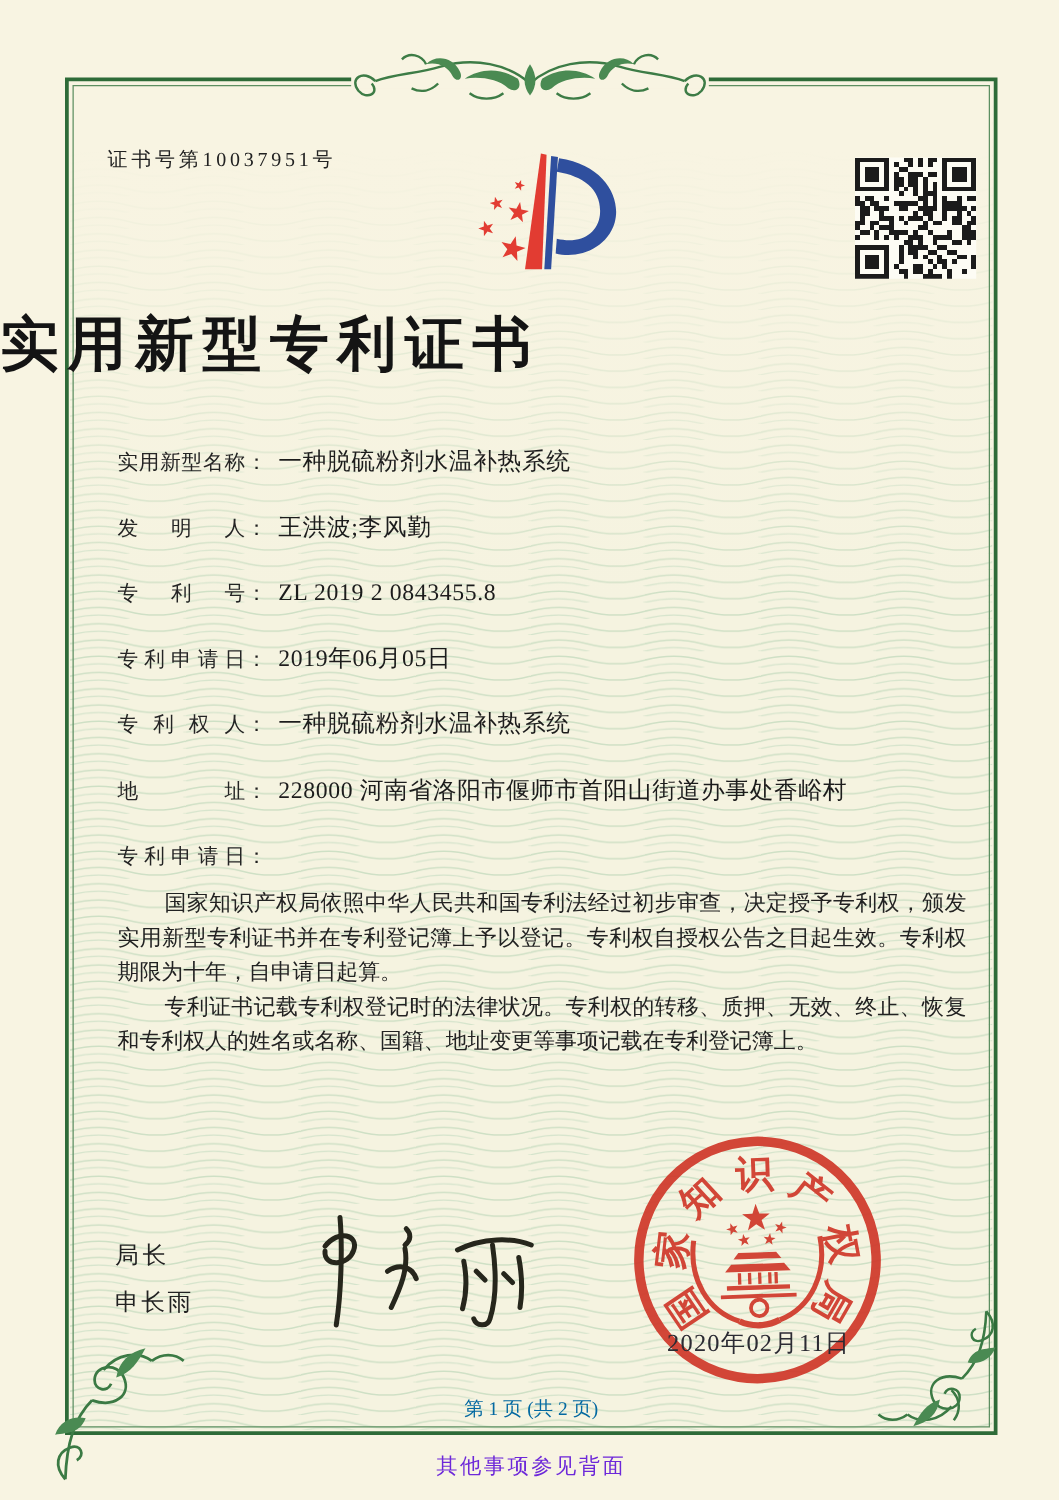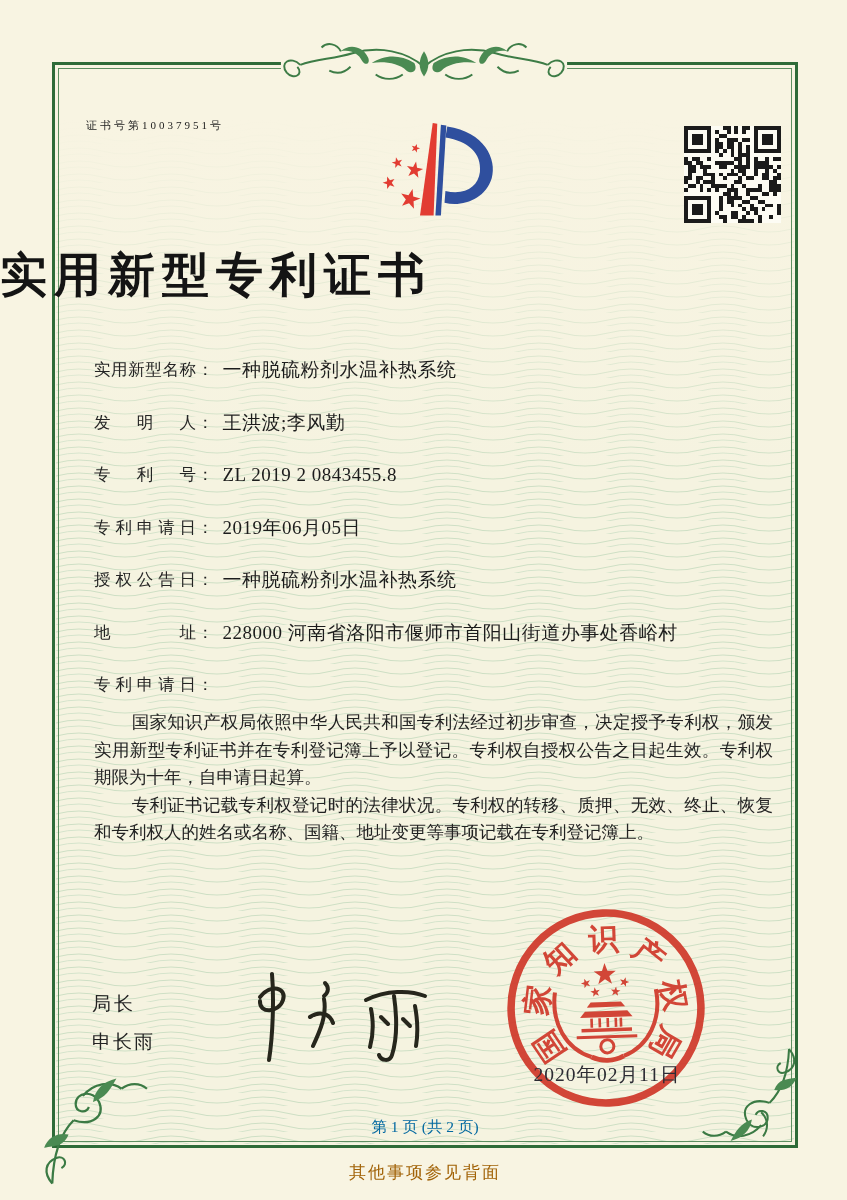--- a/index.html
+++ b/index.html
@@ -12,21 +12,21 @@
   
   .frame{position:absolute;left:52px;top:62px;width:746px;height:1086px;
     border:3.5px solid #2e6b38;box-sizing:border-box;z-index:2;}
   .frame-inner{position:absolute;inset:3px;border:1.5px solid #5d8f61;}
   .waves{position:absolute;left:56px;top:66px;width:738px;height:1078px;z-index:0;}
   .wave-fade{position:absolute;left:56px;top:66px;width:738px;height:500px;z-index:1;
     background:linear-gradient(#f8f4e2 10%,rgba(248,244,226,0) 85%);}
   .orn{position:absolute;z-index:3;}
   
   .content{position:absolute;inset:0;z-index:4;}
-  .cert-no{position:absolute;left:86px;top:118px;font-size:11px;letter-spacing:3px;color:#222;}
+  .cert-no{position:absolute;left:86px;top:118px;font-size:16px;letter-spacing:3px;color:#222;}
   .logo{position:absolute;left:356px;top:112px;width:148px;height:118px;}
   .qr{position:absolute;left:684px;top:126px;width:97px;height:97px;}
   .title{position:absolute;left:0;width:847px;top:244px;
     font-size:47px;font-weight:bold;letter-spacing:7px;color:#141414;}
   .fields{position:absolute;left:94px;top:356px;width:690px;}
   .frow{margin-bottom:24.5px;line-height:28px;display:flex;align-items:flex-end;}
   .flabel{display:inline-block;width:102px;text-align:justify;text-align-last:justify;
     font-size:16.5px;color:#242424;flex:none;}
   .fcolon{font-size:16.5px;margin:0 9px 0 1px;flex:none;}
   .fvalue{font-size:19px;color:#1c1c1c;letter-spacing:.5px;}
@@ -38,21 +38,21 @@
   .role{position:absolute;left:92px;top:991px;font-size:19px;letter-spacing:3px;color:#222;}
   .cname{position:absolute;left:92px;top:1029px;font-size:19px;letter-spacing:2px;color:#222;}
   .sig{position:absolute;left:228px;top:965px;width:210px;height:104px;}
   .seal{position:absolute;left:502px;top:904px;width:208px;height:208px;
     transform:rotate(-2deg);opacity:.93;}
   .seal-date{position:absolute;left:506px;top:1061px;width:202px;text-align:center;
     font-size:19.5px;color:#2b2b33;letter-spacing:1px;}
   .page-no{position:absolute;left:52px;width:746px;top:1117px;text-align:center;
     font-size:15.5px;color:#0369a1;}
   .back-note{position:absolute;left:52px;width:746px;top:1161px;text-align:center;
-    font-size:17px;letter-spacing:2px;color:#a16207;}
+    font-size:17px;letter-spacing:2px;color:#6d28d9;}
 </style>
 </head>
 <body>
 
 <svg class="waves" viewBox="0 0 738 1078" preserveAspectRatio="none">
   <defs>
     <pattern id="wav" width="92" height="13" patternUnits="userSpaceOnUse">
       <path d="M0 7 Q 23 1 46 7 T 92 7" fill="none" stroke="#c7dcc0" stroke-width="1.2"></path>
       <path d="M0 13 Q 23 7 46 13 T 92 13" fill="none" stroke="#cfe1c8" stroke-width="1"></path>
     </pattern>
@@ -451,21 +451,21 @@
       <span class="flabel">专利号</span>
         <span class="fcolon">：</span>
         <span class="fvalue">ZL 2019 2 0843455.8</span>
     </div>
     <div class="frow">
       <span class="flabel">专利申请日</span>
         <span class="fcolon">：</span>
         <span class="fvalue">2019年06月05日</span>
     </div>
     <div class="frow">
-      <span class="flabel">授权公告日</span>
+      <span class="flabel">专利权人</span>
         <span class="fcolon">：</span>
         <span class="fvalue">一种脱硫粉剂水温补热系统</span>
     </div>
     <div class="frow">
       <span class="flabel">地址</span>
         <span class="fcolon">：</span>
         <span class="fvalue">228000 河南省洛阳市偃师市首阳山街道办事处香峪村</span>
     </div>
     <div class="frow">
       <span class="flabel">专利申请日</span>

